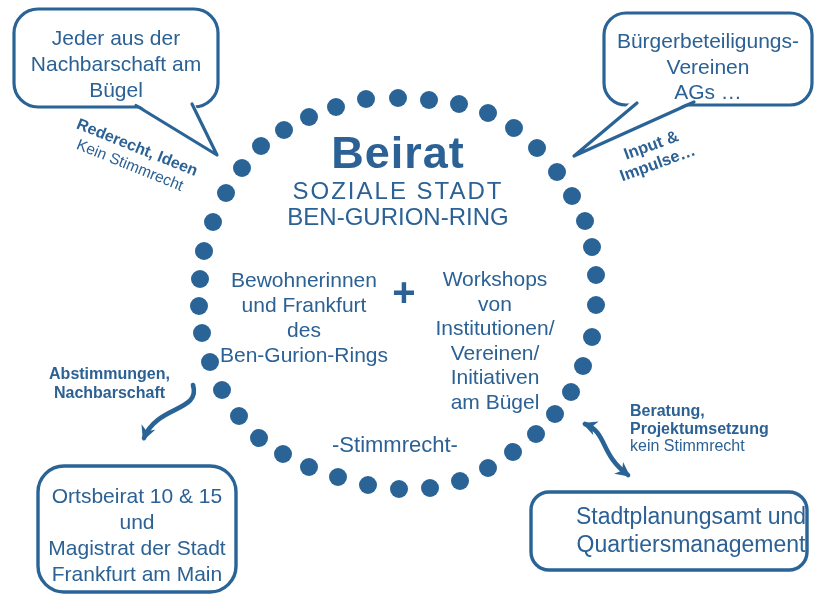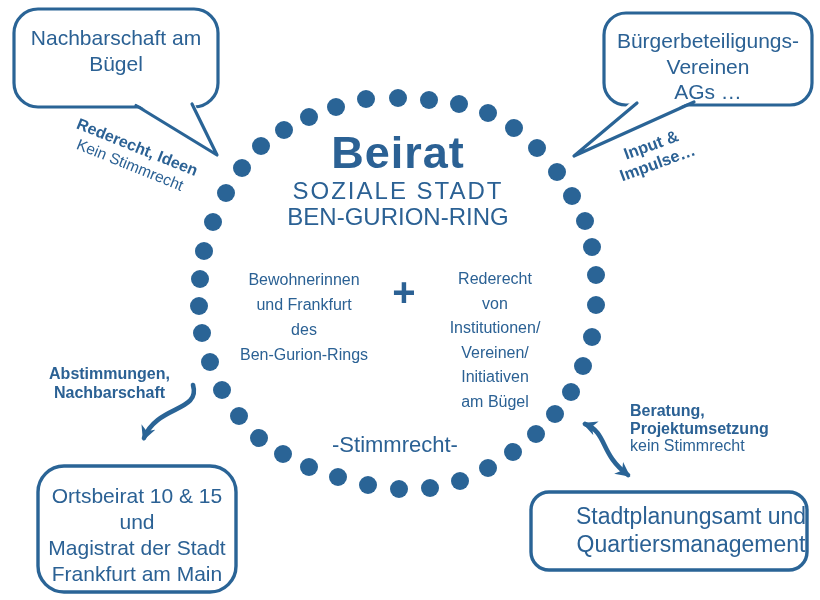--- a/index.html
+++ b/index.html
@@ -18,21 +18,21 @@
   .tail-fill{fill:#fff;stroke:none;}
   .tail-line{fill:none;stroke:var(--accent);stroke-width:3.2px;stroke-linecap:round;stroke-linejoin:round;}
   .arrow{fill:none;stroke:var(--accent);stroke-width:4.6px;stroke-linecap:round;}
   .arrowhead{fill:var(--accent);}
   .txt{position:absolute;z-index:3;text-align:center;}
   .ring-dot{position:absolute;z-index:2;width:18px;height:18px;border-radius:50%;background:var(--accent);}
   .bubble-text{font-size:21px;line-height:26px;font-weight:normal;}
   .title{font-size:45px;font-weight:bold;letter-spacing:1px;}
   .subtitle1{font-size:24px;letter-spacing:2px;}
   .subtitle2{font-size:24px;letter-spacing:0px;}
-  .col{font-size:16px;line-height:25px;}
+  .col{font-size:21px;line-height:25px;}
   .plus{font-size:40px;font-weight:bold;}
   .voting{font-size:22px;}
   .rot-label{font-weight:bold;font-size:16px;line-height:19px;transform-origin:0 0;}
   .rot-label .reg{font-weight:normal;font-size:15.5px;}
   .plain-label{font-weight:bold;font-size:16px;line-height:19px;text-align:center;}
   .plain-label .reg{font-weight:normal;}
   .box-text-bl{font-size:21px;line-height:26px;margin-top:7px;}
   .box-text-br{font-size:23px;line-height:27.5px;}
 </style>
 </head>
@@ -101,20 +101,21 @@
       <div class="ring-dot" style="left: 216.791px; top: 184.39px;"></div>
       <div class="ring-dot" style="left: 232.927px; top: 158.553px;"></div>
       <div class="ring-dot" style="left: 252.384px; top: 137.322px;"></div>
       <div class="ring-dot" style="left: 274.877px; top: 120.972px;"></div>
       <div class="ring-dot" style="left: 300.058px; top: 108.311px;"></div>
       <div class="ring-dot" style="left: 327.493px; top: 98.0051px;"></div>
       <div class="ring-dot" style="left: 356.651px; top: 89.9612px;"></div>
     </div>
 
   <div class="txt bubble-text" style="left:14px;top:25px;width:204px;">
+    <div>Jeder aus der</div>
     <div>Nachbarschaft am</div>
     <div>Bügel</div>
   </div>
 
   <div class="txt bubble-text" style="left:604px;top:28px;width:208px;line-height:25.5px;">
     <div>Bürgerbeteiligungs-</div>
     <div>Vereinen</div>
     <div>AGs …</div>
   </div>
 
@@ -145,21 +146,21 @@
   <div class="txt col" style="left:218px;top:267px;width:172px;">
     <div>Bewohnerinnen</div>
     <div>und Frankfurt</div>
     <div>des</div>
     <div>Ben-Gurion-Rings</div>
   </div>
 
   <div class="txt plus" style="left:389px;top:270px;width:30px;">+</div>
 
   <div class="txt col" style="left:414px;top:267px;width:162px;line-height:24.5px;">
-    <div>Rederecht</div>
+    <div>Workshops</div>
     <div>von</div>
     <div>Institutionen/</div>
     <div>Vereinen/</div>
     <div>Initiativen</div>
     <div>am Bügel</div>
   </div>
 
   <div class="txt voting" style="left:320px;top:432px;width:150px;">-Stimmrecht-</div>
 
   <div class="txt box-text-bl" style="left:38px;top:476px;width:198px;">

